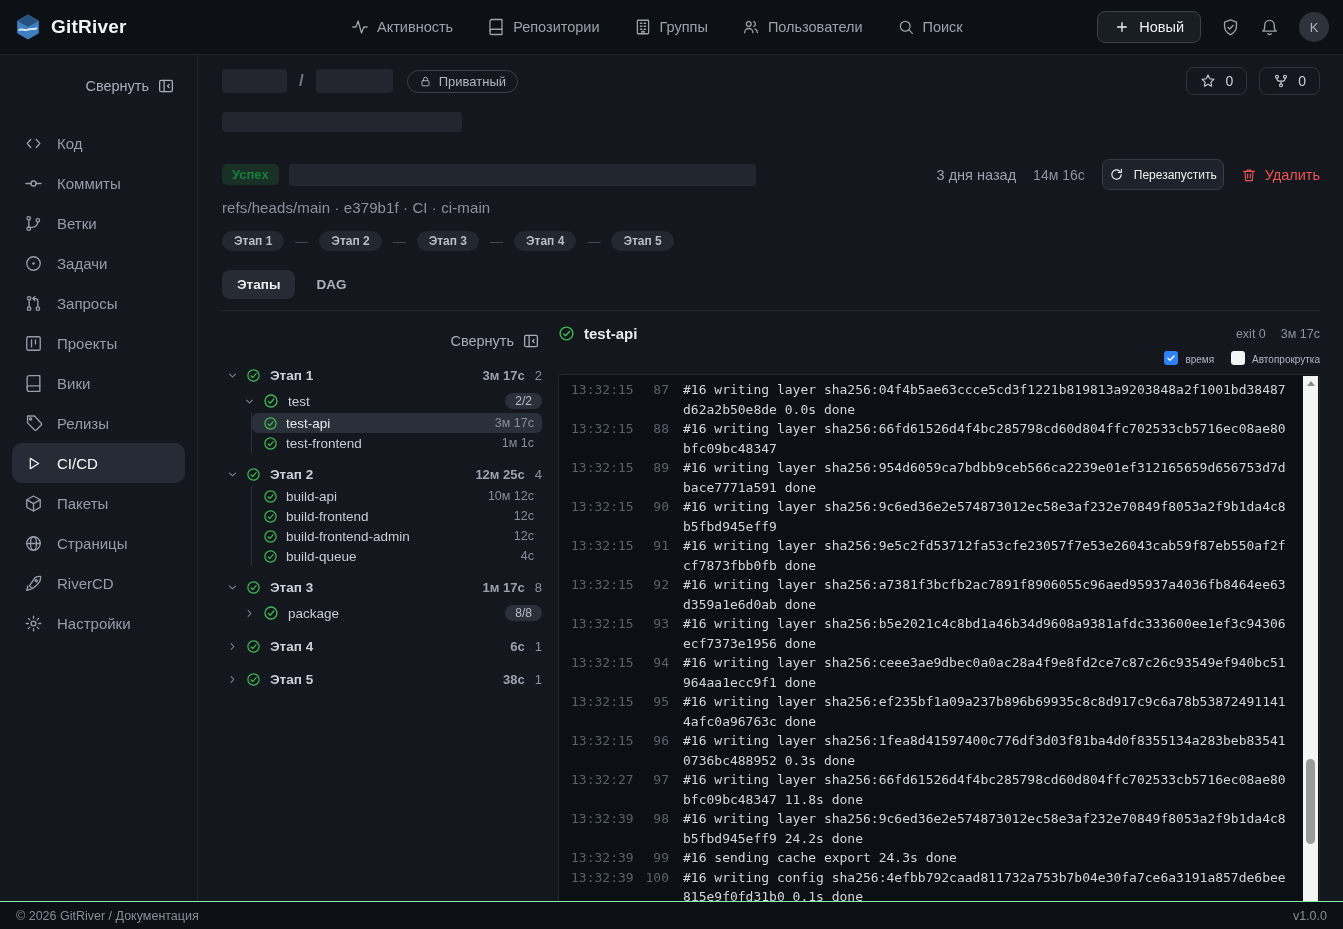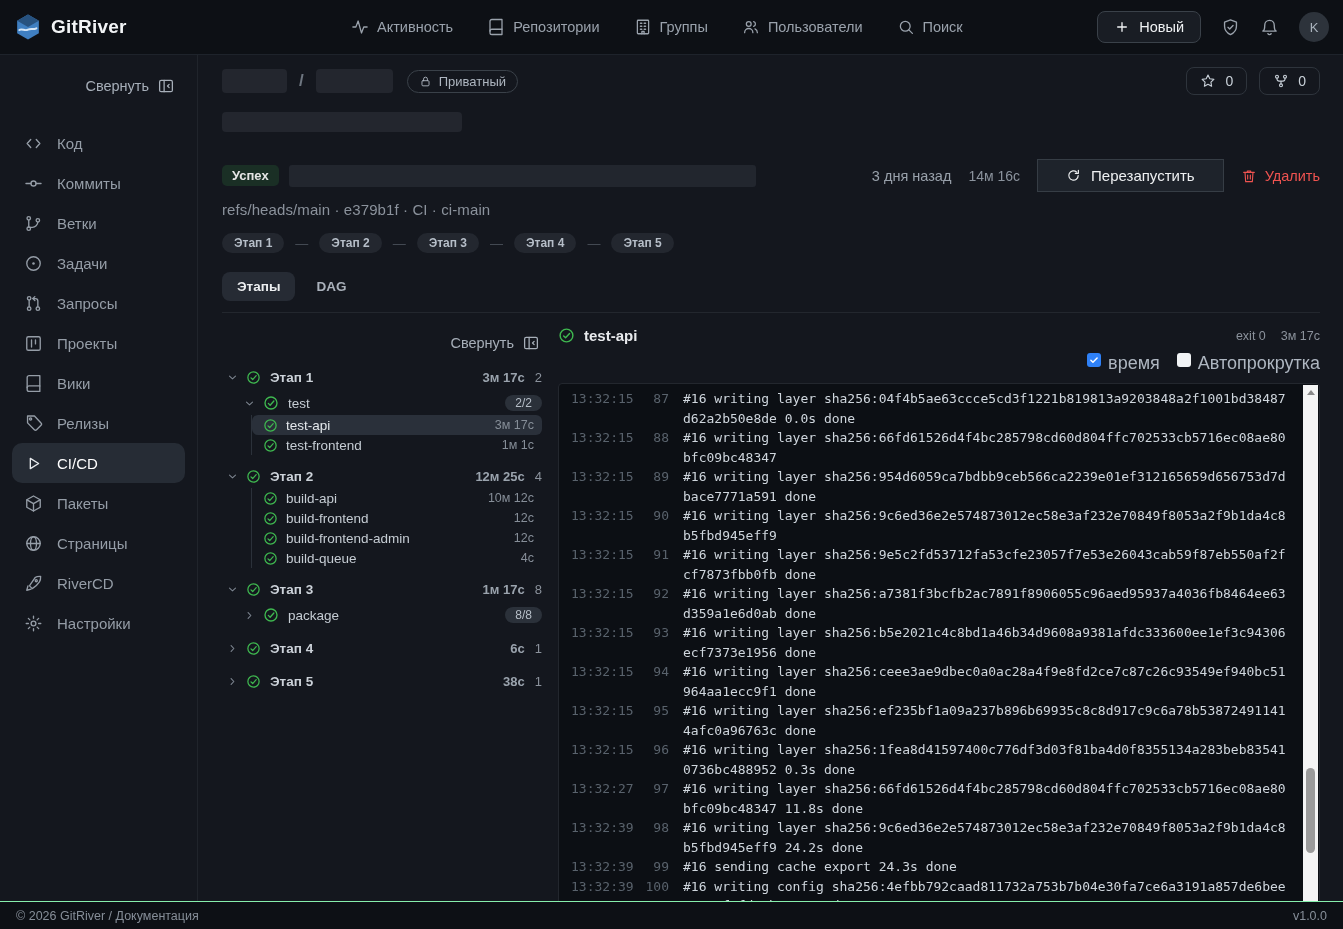--- a/index.html
+++ b/index.html
@@ -47,28 +47,28 @@
   .bc-slash { color:#6e7680; font-size:17px; font-weight:bold; margin:0 12px; }
   .badge-private { display:flex; align-items:center; gap:7px; border:1px solid #3a4149; border-radius:999px;
     padding:3px 11px; color:#aeb6c0; font-size:13px; margin-left:14px; }
   .proj-counters { margin-left:auto; display:flex; gap:12px; }
   .counter-btn { display:flex; align-items:center; gap:9px; border:1px solid #2e343c; border-radius:8px;
     padding:5px 13px; color:#c9d1d9; font-size:14px; background:transparent; cursor:pointer; }
 
   .proj-desc { margin-top:17px; width:240px; height:20px; }
 
   .pipe-row { margin-top:27px; display:flex; align-items:center; }
-  .badge-status { background:rgba(63,185,80,.15); color:#e5e5e5; font-size:13px; font-weight:bold;
+  .badge-status { background:rgba(63,185,80,.15); color:#15803d; font-size:13px; font-weight:bold;
     padding:3px 10px; border-radius:5px; }
   .commit-redact { width:467px; height:22px; margin-left:10px; background:#22262e; border-radius:3px; cursor:pointer; }
   .pipe-meta { margin-left:auto; display:flex; align-items:center; gap:17px; }
   .meta-age { color:#99a1ab; font-size:14.5px; }
   .meta-dur { color:#8b939d; font-size:14px; }
   .btn-rerun { display:flex; align-items:center; gap:10px; background:#1e232b; border:1px solid #363d45;
-    border-radius:0; padding:7px 28px; color:#eef0f2; font-size:15px; cursor:pointer; }
+    border-radius:7px; padding:7px 6px; color:#eef0f2; font-size:12px; cursor:pointer; }
   .btn-delete { display:flex; align-items:center; gap:8px; color:#ef5350; font-size:14.5px;
     background:none; border:none; cursor:pointer; }
 
   .ref-line { margin-top:9px; color:#8b929c; font-size:15px; letter-spacing:.1px; }
 
   .stage-pills { margin-top:15px; display:flex; align-items:center; gap:11px; }
   .pill { background:#23272f; color:#b6bec8; font-size:12px; font-weight:bold; padding:3px 12px; border-radius:999px; }
   .pill-sep { color:#4a515a; font-size:13px; }
 
   .tabs { margin-top:19px; display:flex; align-items:center; gap:6px; }
@@ -97,21 +97,21 @@
   .t-job .t-status { margin-right:8px; }
   .t-job.selected { background:#2a303a; }
   .t-job.selected .t-label { color:#e4e8ec; }
   .t-dur { color:#868e98; font-size:12.5px; }
 
   .log-col { flex:1; margin-left:16px; padding-top:14px; }
   .log-head { display:flex; align-items:center; }
   .log-title { display:flex; align-items:center; gap:9px; font-size:15px; font-weight:bold; color:#e8eaed; }
   .log-head-right { margin-left:auto; display:flex; align-items:center; gap:15px; color:#8b929c; font-size:12.5px; }
   .log-opts { margin-top:9px; display:flex; justify-content:flex-end; align-items:center; gap:17px; }
-  .opt { display:flex; align-items:flex-start; gap:7px; color:#aeb6c0; font-size:18px; cursor:pointer; }
+  .opt { display:flex; align-items:flex-end; gap:7px; color:#aeb6c0; font-size:10px; cursor:pointer; }
   .cb { width:14px; height:14px; border-radius:3px; display:flex; align-items:center; justify-content:center; }
   .cb.checked { background:#2f81f7; color:#fff; }
   .cb.unchecked { background:#f2f4f6; }
 
   .log-box { position:relative; margin-top:9px; height:539px; background:#0c0f14;
     border:1px solid #23272e; border-radius:4px; overflow:hidden;
     font-family:"DejaVu Sans Mono", monospace; font-size:13px; line-height:19.5px;
     padding:5px 0 0 12px; }
   .log-line { display:flex; align-items:flex-start; }
   .log-ts { width:64px; color:#59626c; flex-shrink:0; }

